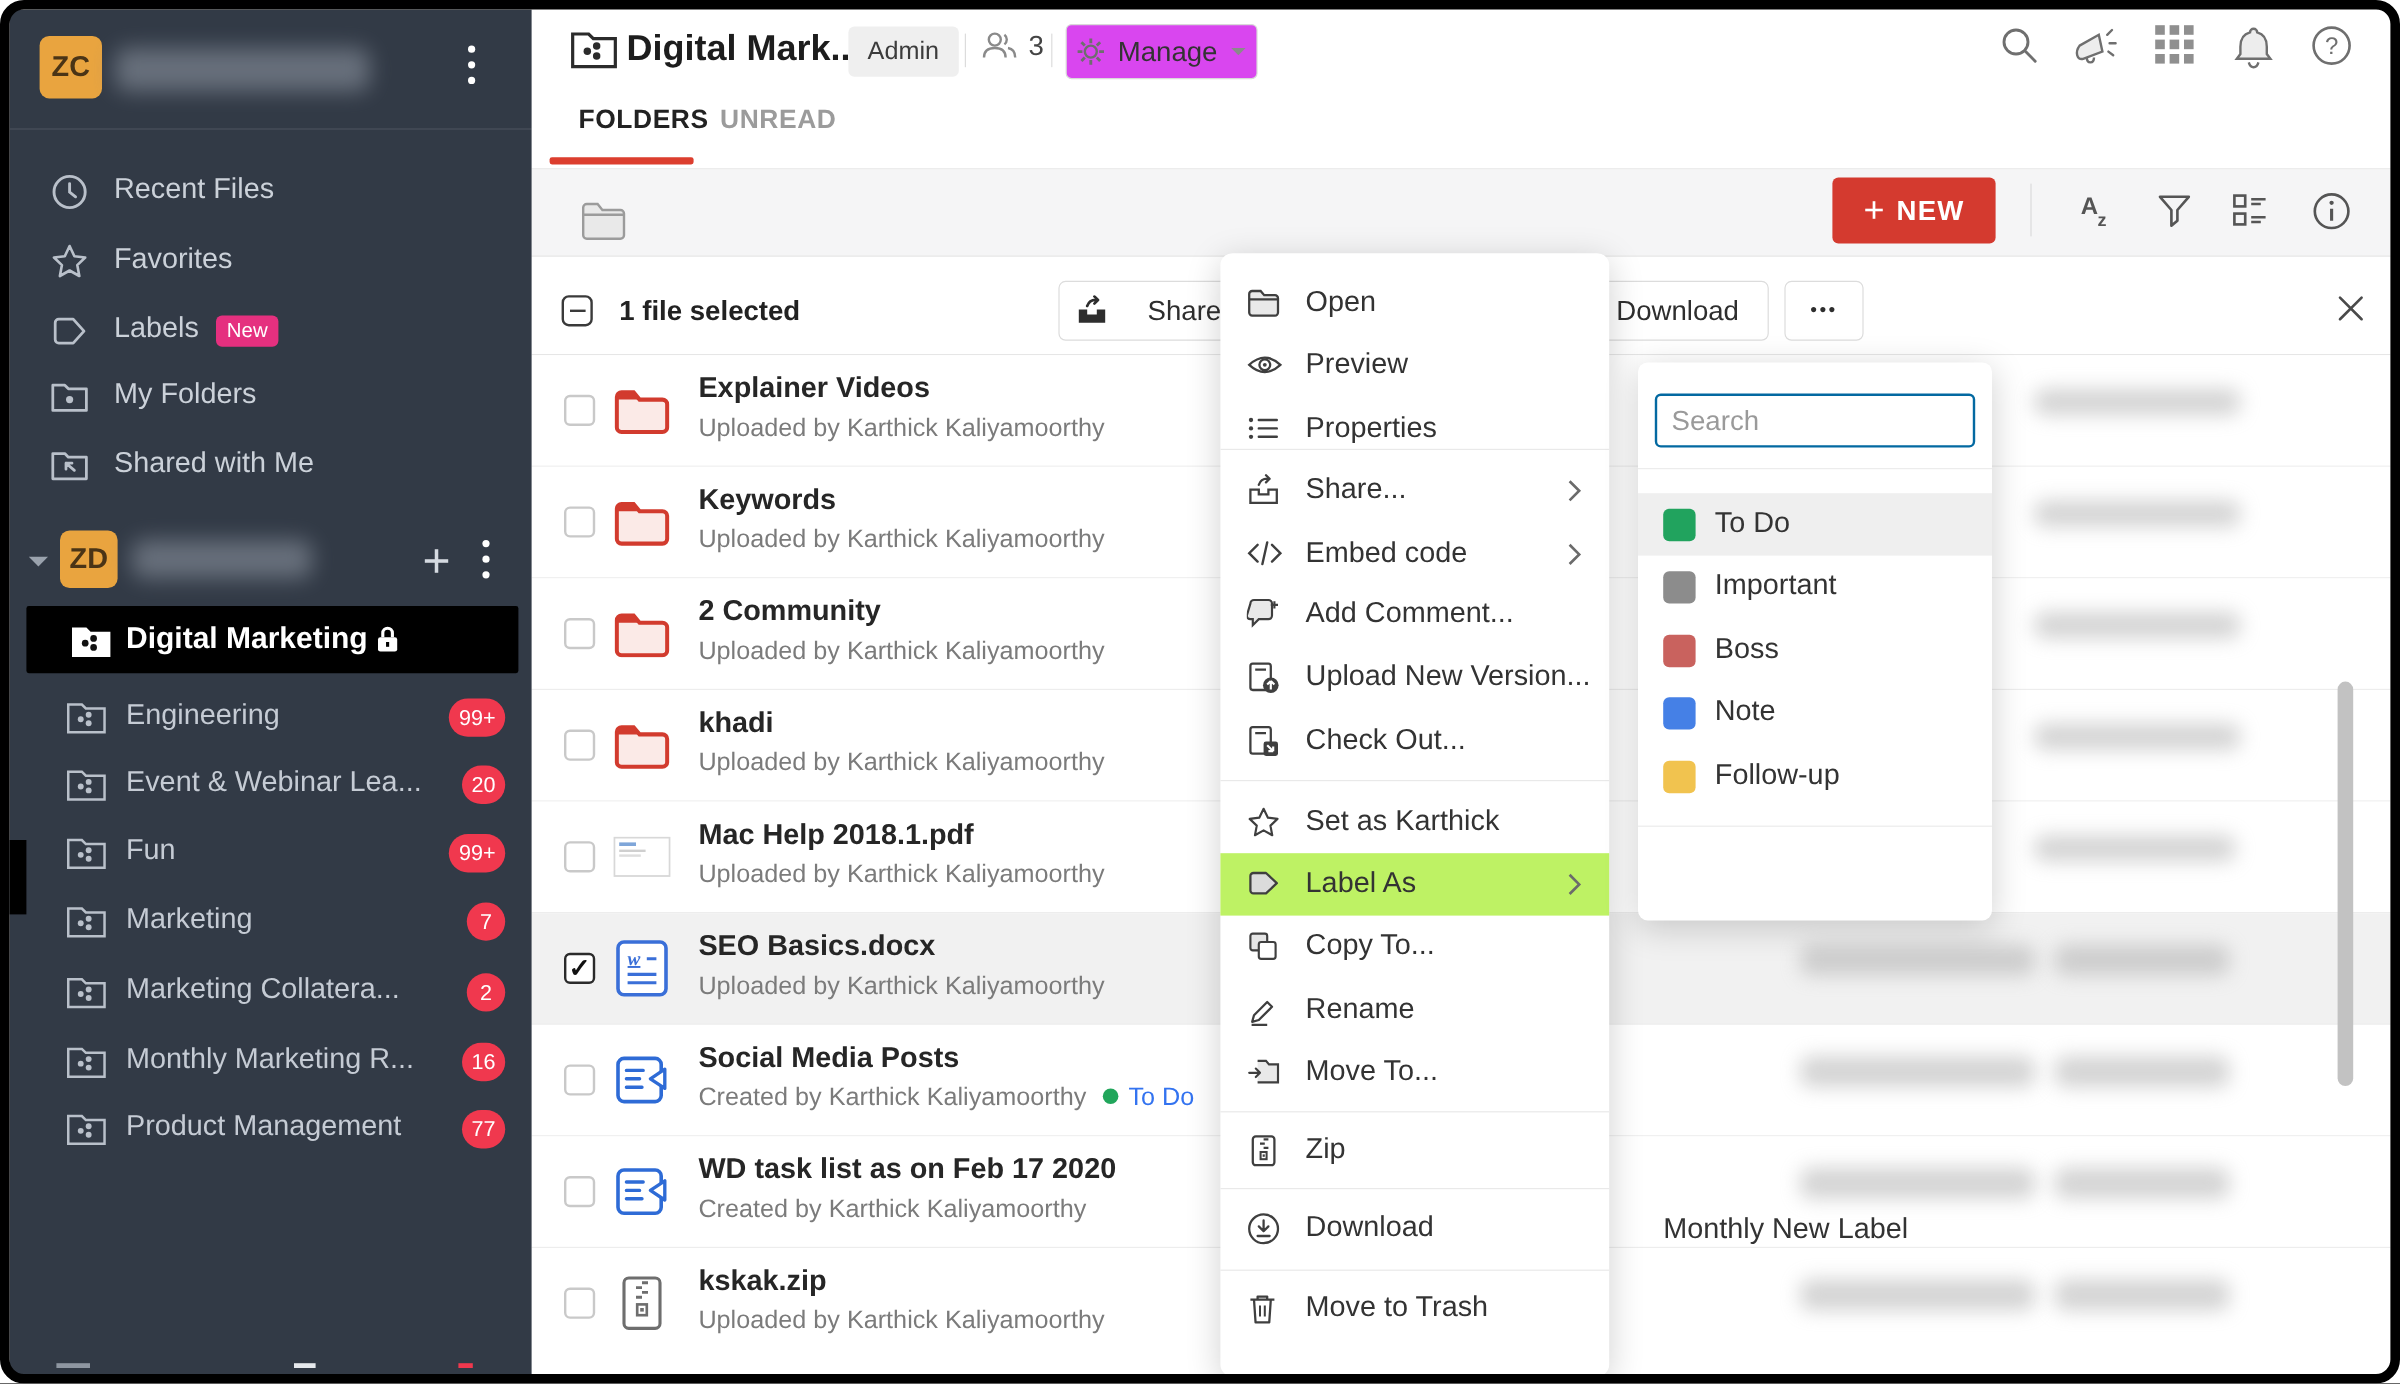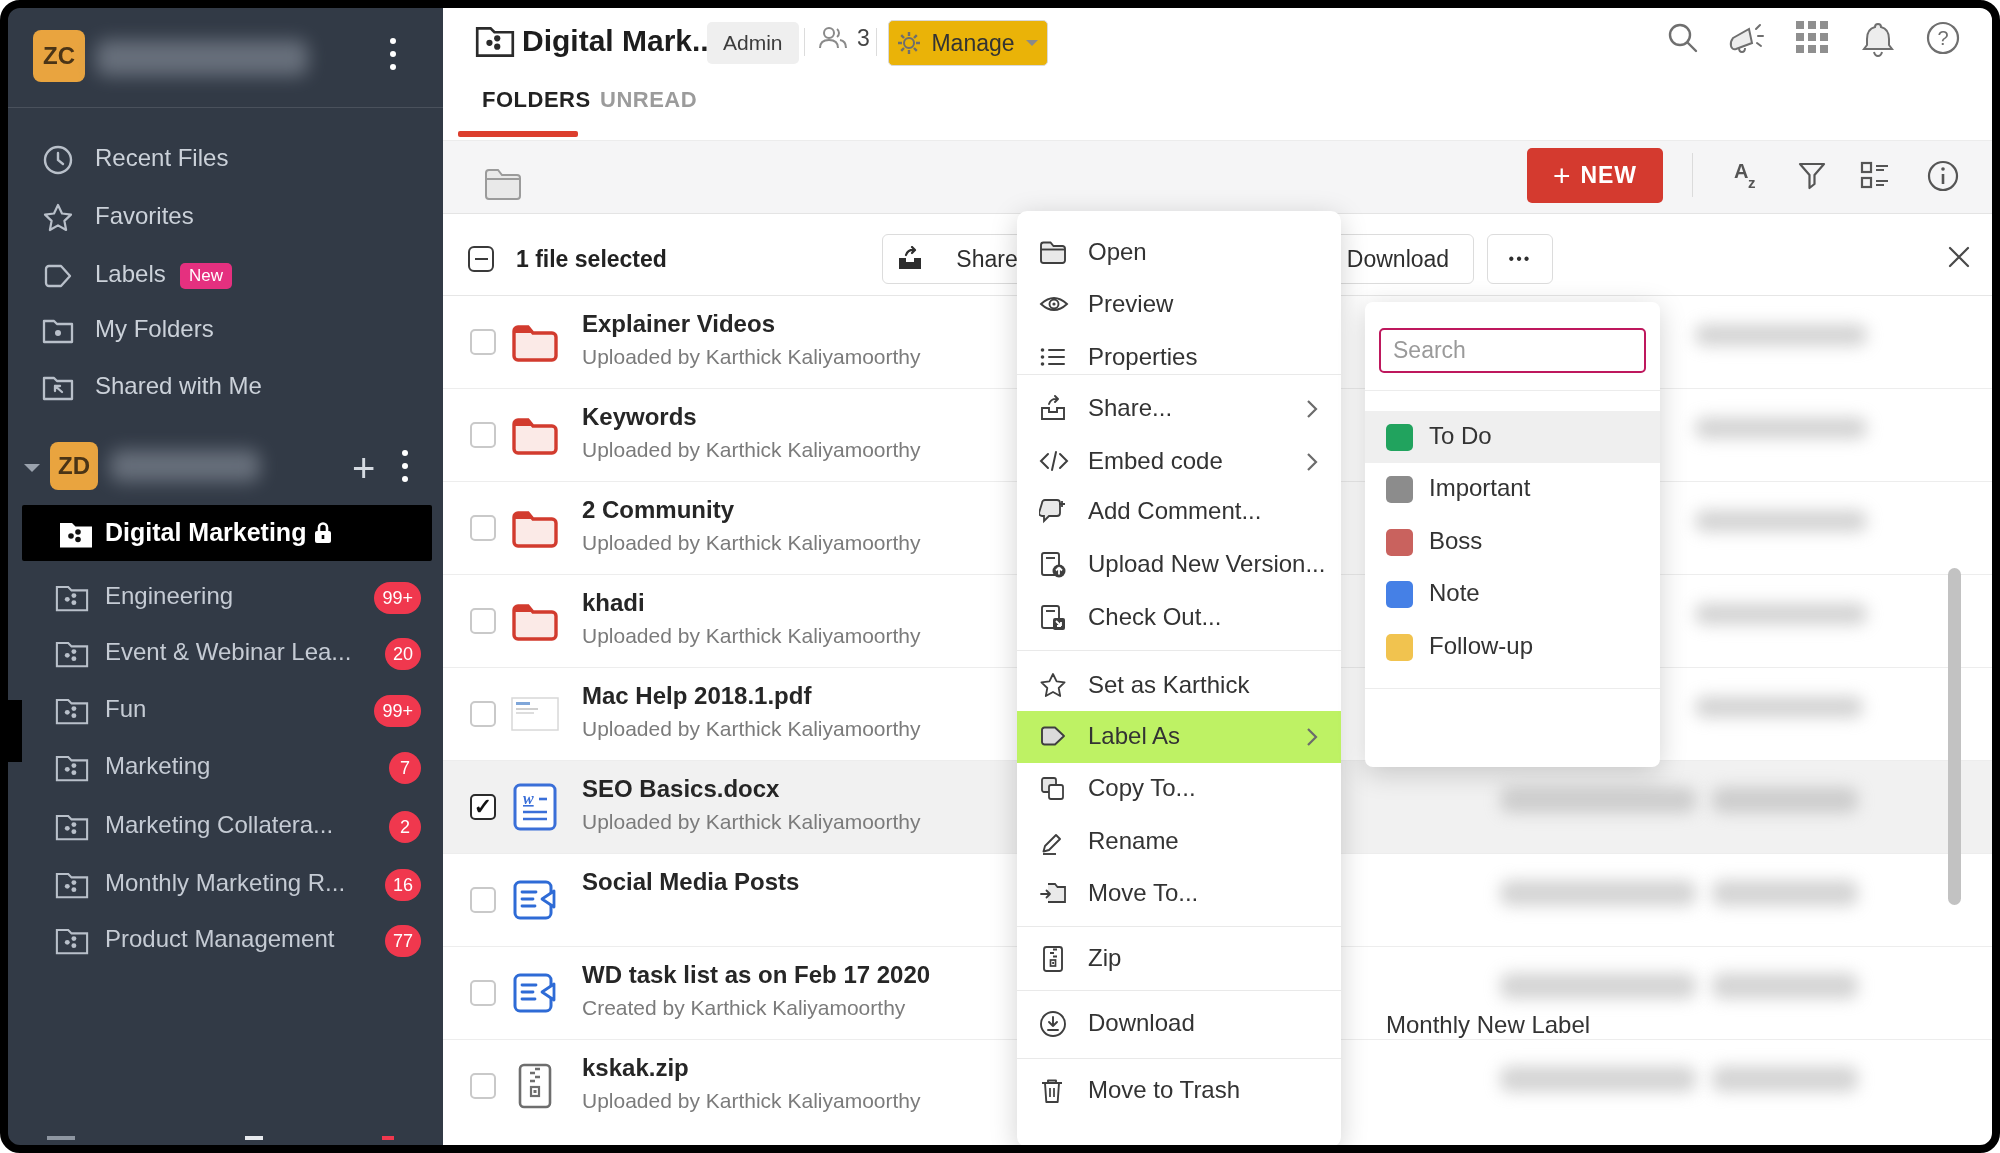--- a/index.html
+++ b/index.html
@@ -27,21 +27,21 @@
   .f-row .lb { position:absolute; left:97px; top:13px; font-size:24px; color:#C5CBD4; white-space:nowrap; }
   .cnt { position:absolute; right:22px; top:13px; min-width:32px; height:32px; padding:0 8px; background:#F0384E; border-radius:16px; color:#fff; font-size:18px; display:flex; align-items:center; justify-content:center; }
   #dm-selected { position:absolute; left:14px; top:497px; width:410px; height:56px; background:#000; border-radius:2px; cursor:pointer; }
   #dm-selected .lb { position:absolute; left:83px; top:13px; font-size:25px; font-weight:700; color:#fff; }
 
   
   .pipe { position:absolute; width:1px; height:28px; background:#DCDCDC; top:28px; }
   #title { position:absolute; left:522px; top:24px; font-size:30px; font-weight:700; color:#1d1d1d; }
   #admin-badge { position:absolute; left:707px; top:22px; background:#EFEFEF; border-radius:5px; color:#3c3c3c; font-size:21px; padding:9px 16px; }
   #members { position:absolute; left:817px; top:24px; display:flex; align-items:center; gap:8px; color:#444; font-size:23px; cursor:pointer; }
-  #manage-btn { position:absolute; left:888px; top:20px; width:160px; height:46px; border:1px solid #D9D9D9; border-radius:5px; background:#eab308; display:flex; align-items:center; justify-content:center; gap:9px; font-size:23px; color:#333; cursor:pointer; }
+  #manage-btn { position:absolute; left:888px; top:20px; width:160px; height:46px; border:1px solid #D9D9D9; border-radius:5px; background:#d946ef; display:flex; align-items:center; justify-content:center; gap:9px; font-size:23px; color:#333; cursor:pointer; }
   .top-ic { position:absolute; top:20px; width:36px; height:36px; cursor:pointer; }
 
   .tab { position:absolute; top:87px; font-size:22px; font-weight:700; letter-spacing:.5px; cursor:pointer; }
   #tab-underline { position:absolute; left:458px; top:131px; width:120px; height:6px; background:#DC3E2E; border-radius:2px; }
 
   
   #toolbar { position:absolute; left:443px; top:140px; width:1549px; height:74px; background:#F5F5F6; border-top:1px solid #ECECEC; border-bottom:1px solid #E4E4E4; }
   #new-btn { position:absolute; left:1527px; top:148px; width:136px; height:55px; background:#D43A2F; border-radius:5px; color:#fff; display:flex; align-items:center; justify-content:center; gap:10px; cursor:pointer; }
   #new-btn .plus { font-size:30px; font-weight:400; line-height:1; }
   #new-btn .t { font-size:23px; font-weight:700; letter-spacing:1px; }
@@ -70,21 +70,21 @@
   #ctx { position:absolute; left:1017px; top:211px; width:324px; height:936px; background:#fff; border-radius:10px; box-shadow:0 6px 28px rgba(0,0,0,.18); z-index:20; }
   .mi { position:absolute; left:0; width:324px; height:52px; cursor:pointer; }
   .mi.hl { background:#bef264; }
   .mi .ic { position:absolute; left:22px; top:12px; width:28px; height:28px; }
   .mi .lb { position:absolute; left:71px; top:11px; font-size:24px; color:#333; white-space:nowrap; }
   .mi .chev { position:absolute; right:22px; top:15px; }
   .mdiv { position:absolute; left:0; width:324px; height:1px; background:#E9E9E9; }
 
   
   #submenu { position:absolute; left:1365px; top:302px; width:295px; height:465px; background:#fff; border-radius:8px; box-shadow:0 6px 28px rgba(0,0,0,.18); z-index:21; }
-  #label-search { position:absolute; left:14px; top:26px; width:267px; height:45px; border:2px solid #be185d; border-radius:5px; font-size:23px; color:#444; padding:0 12px; outline:none; font-family:"Liberation Sans",sans-serif; }
+  #label-search { position:absolute; left:14px; top:26px; width:267px; height:45px; border:2px solid #0369a1; border-radius:5px; font-size:23px; color:#444; padding:0 12px; outline:none; font-family:"Liberation Sans",sans-serif; }
   #label-search::placeholder { color:#9a9a9a; }
   .sub-div { position:absolute; left:0; width:295px; height:1px; background:#ECECEC; }
   .lab-row { position:absolute; left:0; width:295px; height:52px; cursor:pointer; }
   .lab-row.hl { background:#EFEFEF; }
   .lab-row .sw { position:absolute; left:21px; top:13px; width:27px; height:27px; border-radius:5px; }
   .lab-row .lb { position:absolute; left:64px; top:11px; font-size:24px; color:#333; }
   #create-label { position:absolute; left:0; top:698px; width:295px; height:52px; cursor:pointer; }
   #create-label .lb { position:absolute; left:21px; top:11px; font-size:24px; color:#333; }
 
   svg { display:block; }
@@ -513,20 +513,21 @@
   <div class="file-row" style="top:854px;">
     <span class="cb"></span>
     <span class="ficon">
       <svg width="46" height="46" viewBox="0 0 46 46">
           <rect x="3" y="5" width="36" height="36" rx="5" fill="#fff" stroke="#2E6BD6" stroke-width="3"></rect>
           <path d="M10 15 h14 M10 22 h11 M10 29 h13" stroke="#2E6BD6" stroke-width="2.8" stroke-linecap="round"></path>
           <path d="M42 14 v16 l-12-8z" fill="#fff" stroke="#2E6BD6" stroke-width="2.8" stroke-linejoin="round"></path>
         </svg>
     </span>
     <span class="nm">Social Media Posts</span>
+    <span class="mt"><span>Created by Karthick  Kaliyamoorthy</span><span class="tag-dot" style="background-color: rgb(33, 166, 91);"></span><span class="tag-txt">To Do</span></span>
     <div class="blob" style="left:1057px;top:26px;width:196px;height:26px;"></div>
     <div class="blob" style="left:1269px;top:26px;width:146px;height:26px;"></div>
   </div>
 
   <div class="file-row" style="top:947px;">
     <span class="cb"></span>
     <span class="ficon">
       <svg width="46" height="46" viewBox="0 0 46 46">
           <rect x="3" y="5" width="36" height="36" rx="5" fill="#fff" stroke="#2E6BD6" stroke-width="3"></rect>
           <path d="M10 15 h14 M10 22 h11 M10 29 h13" stroke="#2E6BD6" stroke-width="2.8" stroke-linecap="round"></path>

